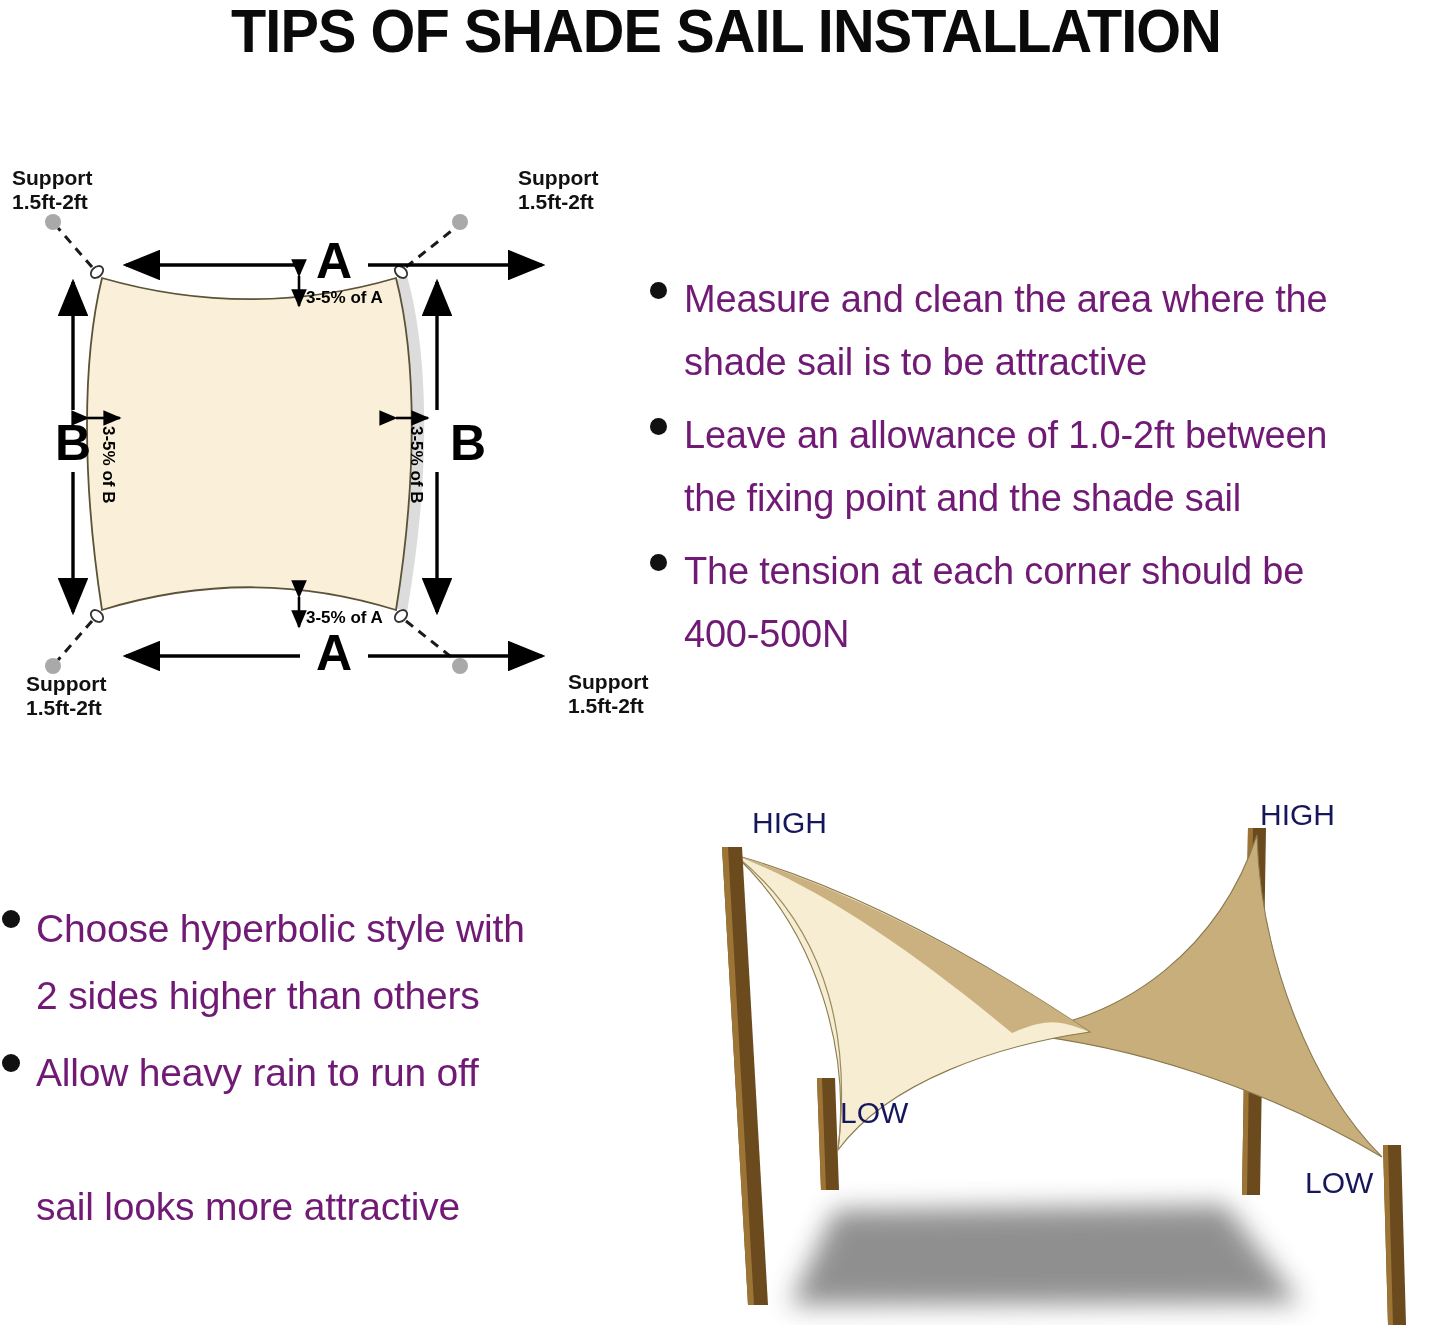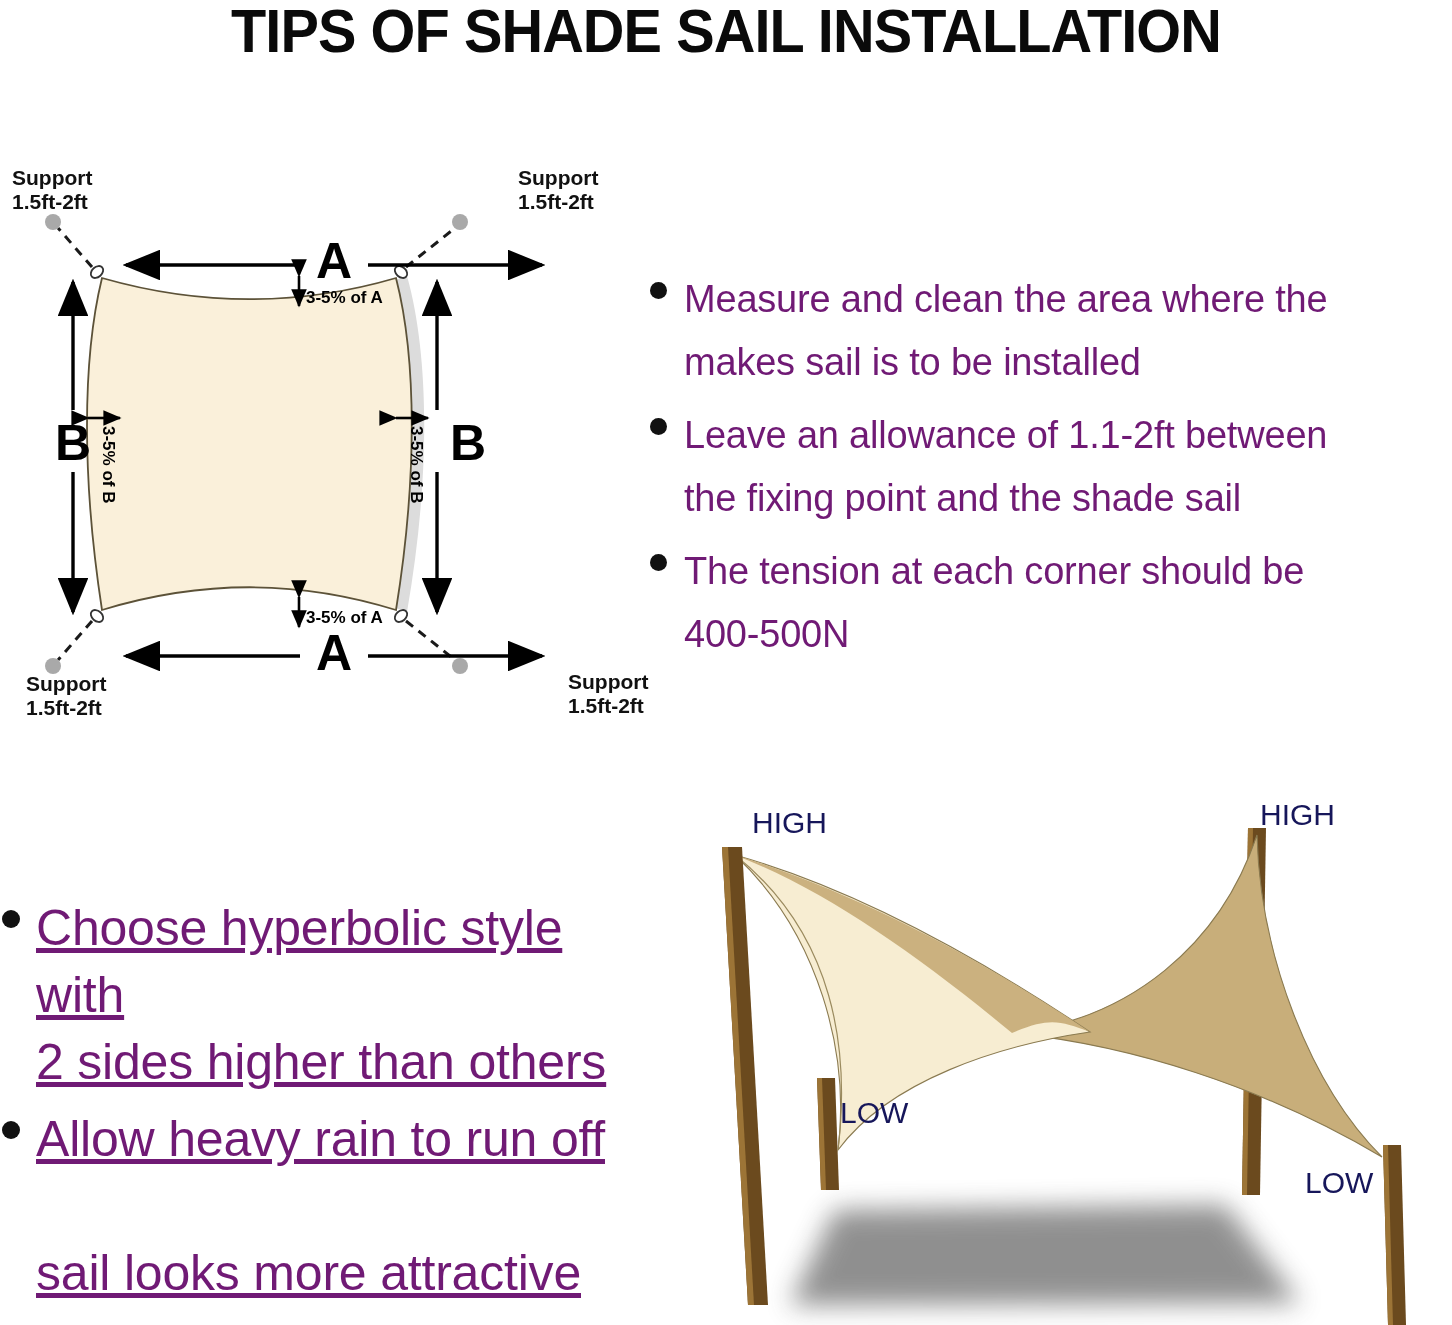--- a/index.html
+++ b/index.html
@@ -38,21 +38,21 @@
     font-family:"Liberation Sans",sans-serif;
     font-size:38px;line-height:63px;color:#701a75;
     letter-spacing:-0.2px;
   }
 
   
   #style-list{
     position:absolute;left:2px;top:895px;width:640px;
   }
   #style-list .tip-dot{width:18px;height:18px;margin-top:15px;margin-right:16px;}
-  #style-list .tip-txt{font-size:50px;line-height:67px;text-decoration:underline;}
+  #style-list .tip-txt{font-size:39px;line-height:67px;}
 
   
   #sail3d{position:absolute;left:660px;top:785px;width:792px;height:540px;}
   #sail3d svg{display:block;}
 </style>
 </head>
 <body>
 
 <div id="title">TIPS OF SHADE SAIL INSTALLATION</div>
 
@@ -133,25 +133,25 @@
   <line x1="437" y1="312" x2="437" y2="452" stroke="#000" stroke-width="3.4" marker-end="url(#ar)"></line>
   <text x="468" y="300" text-anchor="middle" font-family="Liberation Sans, sans-serif" font-weight="bold" font-size="50" fill="#000">B</text>
   <line x1="396" y1="258" x2="428" y2="258" stroke="#000" stroke-width="2.6" marker-start="url(#arS)" marker-end="url(#arS)"></line>
   <text x="411" y="266" font-family="Liberation Sans, sans-serif" font-weight="bold" font-size="17" fill="#000" transform="rotate(90 411 266)">3-5% of B</text>
 </svg>
 </div>
 
 <div id="tips-list">
   <div class="tip-row">
     <span class="tip-dot"></span>
-    <span class="tip-txt"><span>Measure and clean the area where the</span><br><span>makes sail is to be installed</span></span>
-  </div>
-  <div class="tip-row">
-    <span class="tip-dot"></span>
-    <span class="tip-txt"><span>Leave an allowance of 1.1-2ft between</span><br><span>the fixing point and the shade sail</span></span>
+    <span class="tip-txt"><span>Measure and clean the area where the</span><br><span>shade sail is to be attractive</span></span>
+  </div>
+  <div class="tip-row">
+    <span class="tip-dot"></span>
+    <span class="tip-txt"><span>Leave an allowance of 1.0-2ft between</span><br><span>the fixing point and the shade sail</span></span>
   </div>
   <div class="tip-row">
     <span class="tip-dot"></span>
     <span class="tip-txt"><span>The tension at each corner should be</span><br><span>400-500N</span></span>
   </div>
 </div>
 
 <div id="style-list">
   <div class="tip-row">
     <span class="tip-dot"></span>

